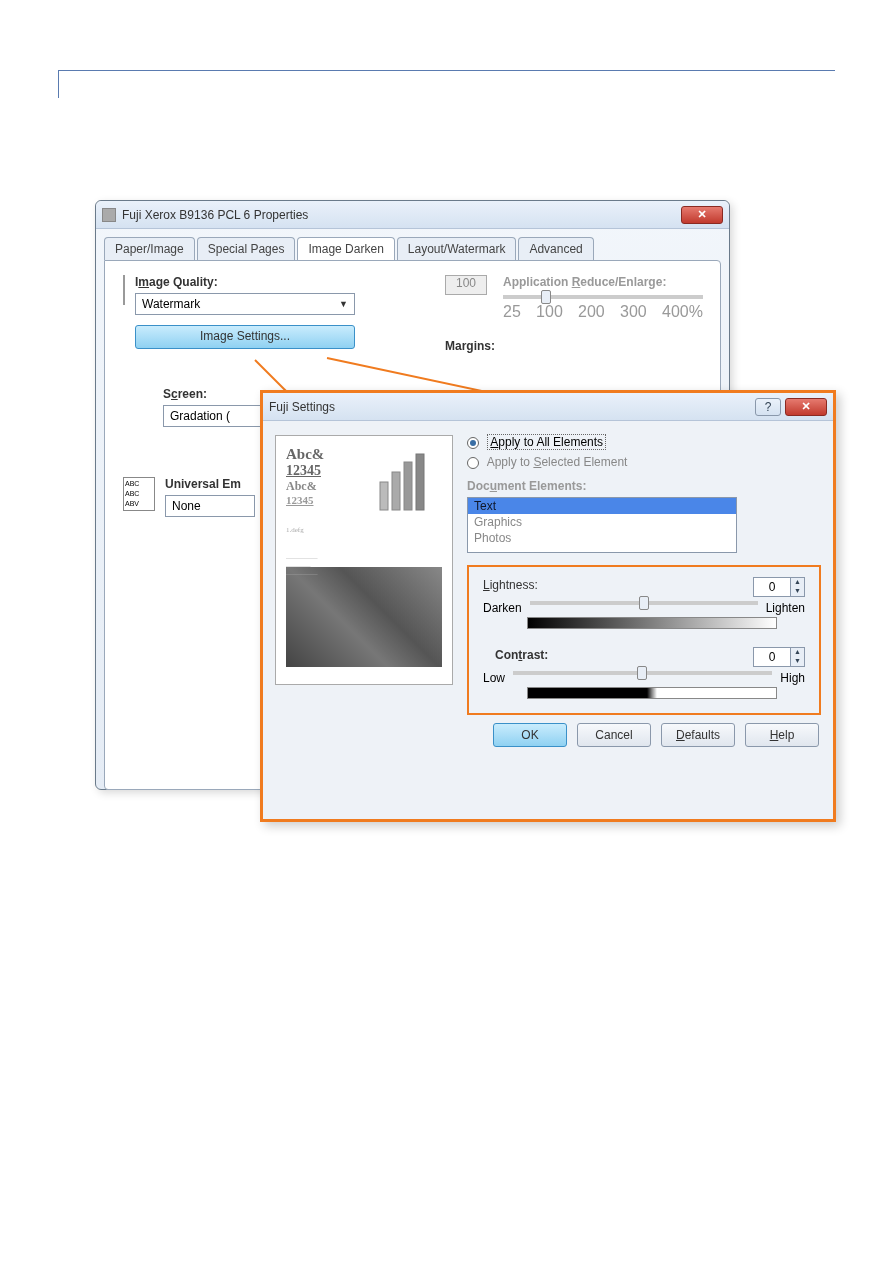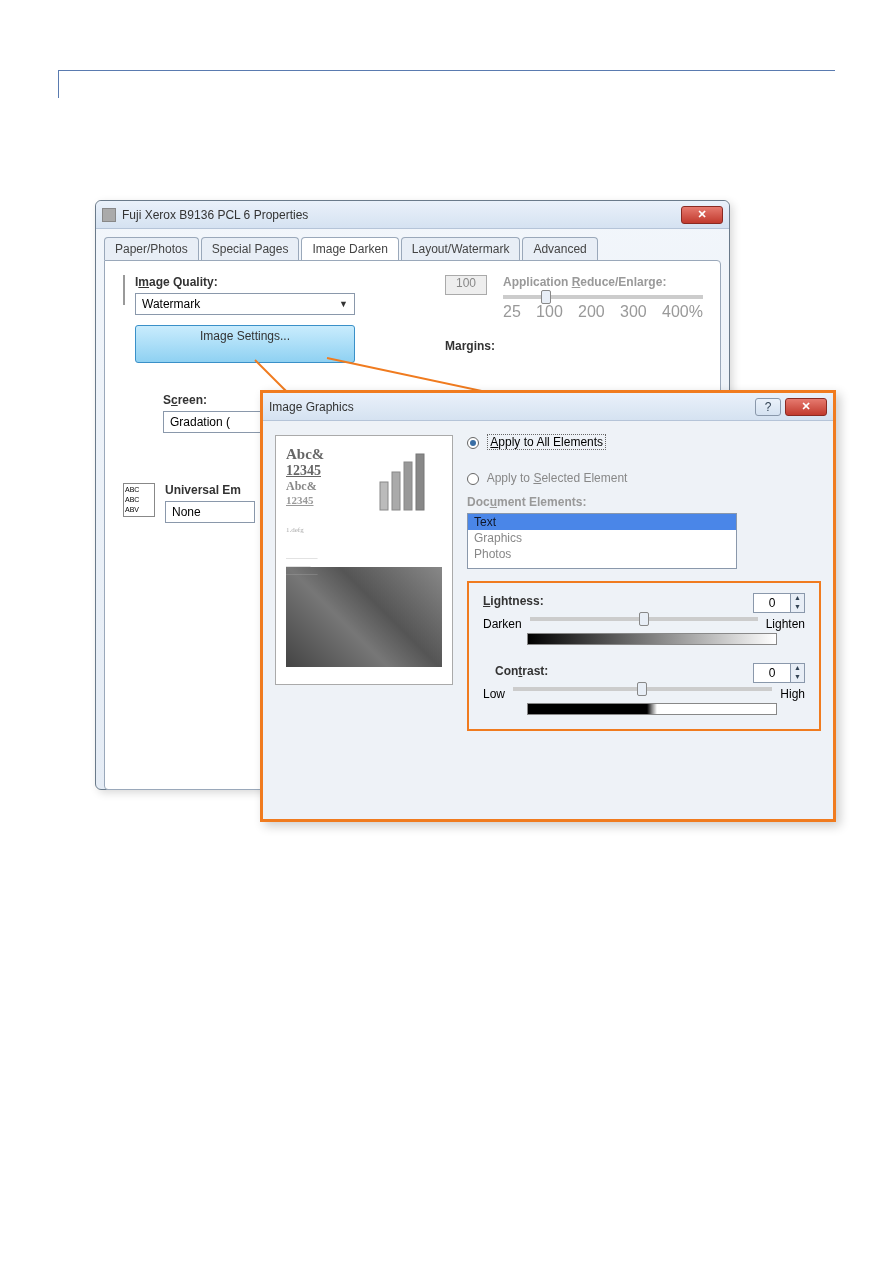--- a/index.html
+++ b/index.html
@@ -115,21 +115,21 @@
     display: inline-flex; align-items: center;
     width: 220px; height: 22px;
     border: 1px solid #8a98ab;
     background: #fff;
     padding: 0 6px;
     justify-content: space-between;
   }
   .select .arrow { font-size: 9px; color: #333; }
   .btn {
     display: inline-block;
-    height: 38px; line-height: 20px;
+    height: 24px; line-height: 20px;
     padding: 0 18px;
     border: 1px solid #6a8cb0;
     border-radius: 3px;
     background: linear-gradient(#e6f4fd,#b4daf2);
     color: #333;
     text-align: center;
   }
   .btn.highlight {
     background: linear-gradient(#c9ecfd,#8fd1f2);
     border-color:#3a90c8;
@@ -327,21 +327,21 @@
 
 <div class="watermark">manualshive.com</div>
 
 <div class="win">
   <div class="titlebar">
     <span class="icon-sm"></span>
     <span class="title">Fuji Xerox B9136 PCL 6 Properties</span>
     <span class="close-btn">✕</span>
   </div>
   <div class="tabs">
-    <div class="tab">Paper/Photos</div>
+    <div class="tab">Paper/Image</div>
     <div class="tab">Special Pages</div>
     <div class="tab active">Image Darken</div>
     <div class="tab">Layout/Watermark</div>
     <div class="tab">Advanced</div>
   </div>
   <div class="panel">
 
     <div class="row" style="display:flex;">
       <span class="icon-block"></span>
       <div style="flex:0 0 260px;">
@@ -398,21 +398,21 @@
           <span>None</span>
         </div>
       </div>
     </div>
 
   </div>
 </div>
 
 <div class="win2">
   <div class="titlebar">
-    <span class="title">Image Graphics</span>
+    <span class="title">Fuji Settings</span>
     <span class="help-btn">?</span>
     <span class="close-btn">✕</span>
   </div>
   <div class="win2-body">
 
     <div class="preview">
       <div class="preview-top">
         <div class="preview-sample">
           <div class="l1">Abc&amp;</div>
           <div class="l2">12345</div>
@@ -425,41 +425,41 @@
           <rect x="4" y="30" width="8" height="28" fill="#bbb" stroke="#888"></rect>
           <rect x="16" y="20" width="8" height="38" fill="#aaa" stroke="#888"></rect>
           <rect x="28" y="10" width="8" height="48" fill="#999" stroke="#888"></rect>
           <rect x="40" y="2" width="8" height="56" fill="#888" stroke="#777"></rect>
         </svg>
       </div>
       <div class="photo-placeholder"></div>
     </div>
 
     <div class="right-col">
-      <div style="margin-bottom:22px;">
+      <div style="margin-bottom:6px;">
         <span class="radio selected"></span>
         <span style="border:1px dotted #666;padding:0 2px;"><span class="u">A</span>pply to All Elements</span>
       </div>
       <div style="color:#888;">
         <span class="radio"></span>
         <span>Apply to <span class="u">S</span>elected Element</span>
       </div>
       <div style="margin-top:10px;">
         <span style="color:#999; font-weight:bold;">Doc<span class="u">u</span>ment Elements:</span>
         <div class="listbox">
           <div class="item sel">Text</div>
           <div class="item">Graphics</div>
           <div class="item">Photos</div>
         </div>
       </div>
 
       <div class="settings-group">
 
         <div style="display:flex; justify-content:space-between; align-items:center;">
-          <span class="lbl" style="font-weight:bold;text-align:center;"><span class="u">L</span>ightness:</span>
+          <span class="lbl" style="font-weight:normal;text-align:center;"><span class="u">L</span>ightness:</span>
           <span class="spinbox">
             <input value="0" style="">
             <span class="spins">
                 <div>▲</div>
                 <div>▼</div>
               </span>
           </span>
         </div>
         <div class="slider-row">
           <span>Darken</span>
@@ -484,13 +484,19 @@
           <span>Low</span>
           <div class="mini-slider">
             <div class="slider-thumb" style="left:48%;"></div>
           </div>
           <span>High</span>
         </div>
         <div class="grad-bar contrast" style="margin-left:44px;"></div>
       </div>
     </div>
   </div>
+  <div class="btn-row">
+    <span class="btn2 primary">OK</span>
+    <span class="btn2">Cancel</span>
+    <span class="btn2"><span class="u">D</span>efaults</span>
+    <span class="btn2"><span class="u">H</span>elp</span>
+  </div>
 </div>
 
 </body></html>

